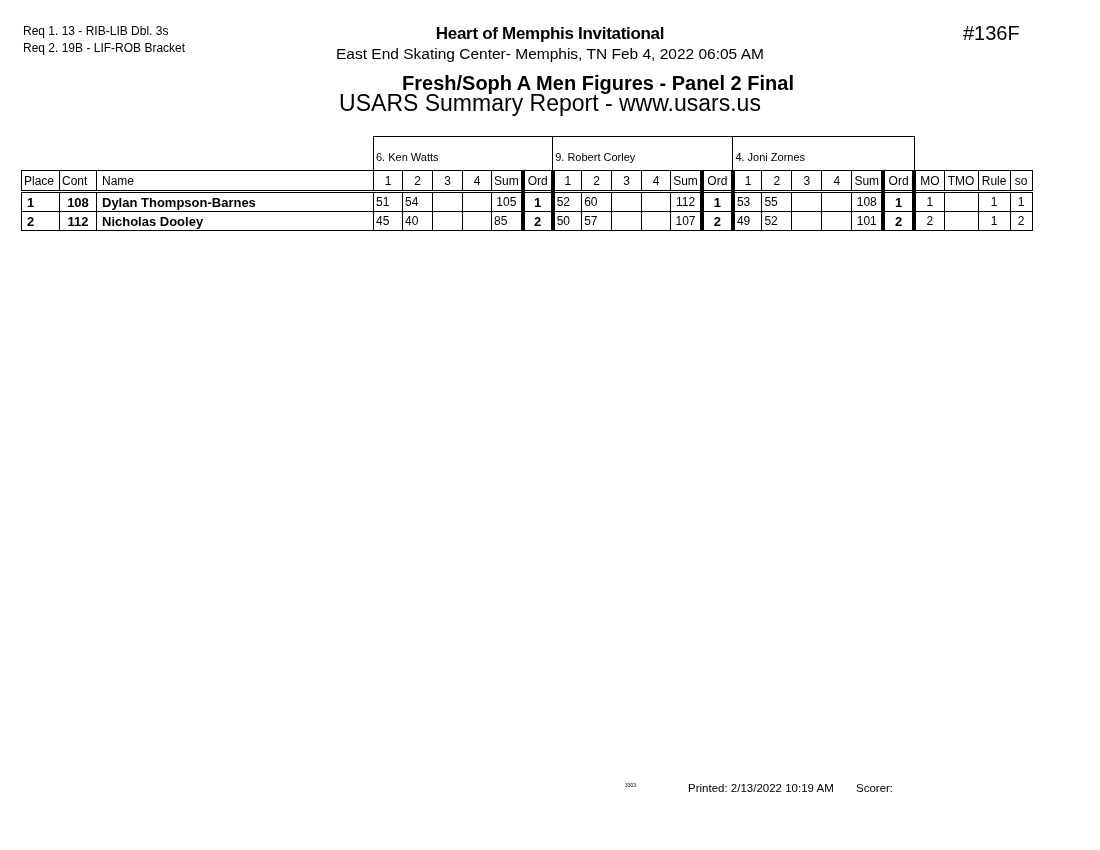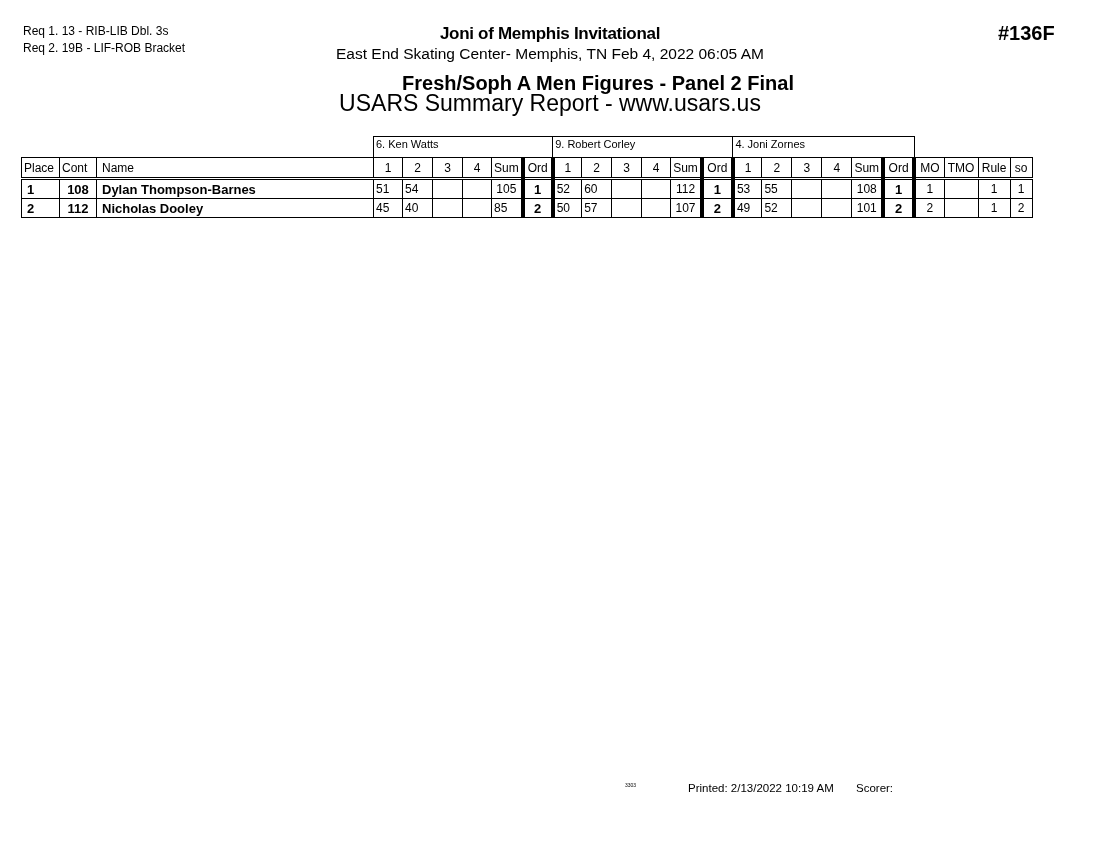--- a/index.html
+++ b/index.html
@@ -5,46 +5,46 @@
   html, body { margin:0; padding:0; background:#ffffff; }
   body { width:1100px; height:850px; position:relative; overflow:hidden;
          font-family:"Liberation Sans", sans-serif; color:#000; }
   .abs { position:absolute; }
   .req { left:23px; font-size:12px; line-height:14px; }
   .title { left:0; width:1100px; text-align:center; }
   .t1 { top:24px; font-size:17px; font-weight:bold; letter-spacing:-0.3px; }
   .t2 { top:45px; font-size:15.5px; }
   .t3 { top:72px; font-size:20px; font-weight:bold;margin-left:48px; }
   .t4 { top:90px; font-size:23px; }
-  .eventno { left:963px; top:22px; font-size:20px; font-weight:bold;margin-left:35px; }
+  .eventno { left:963px; top:22px; font-size:20px; font-weight:normal; }
 
   table.res { position:absolute; left:21px; top:136px; border-collapse:collapse;
               font-size:12px; table-layout:fixed; }
   table.res td { border:1px solid #000; padding:0 2px; height:19px; white-space:nowrap; overflow:hidden; }
-  table.res tr.jh td { height:19px; vertical-align:top; font-size:11px; padding-top:1px; }
+  table.res tr.jh td { height:19px; vertical-align:top; font-size:11px; padding-top:14px; }
   table.res tr.jh td.blank { border:none; border-right:1px solid #000; }
   table.res tr.jh td.blank2 { border:none; border-left:1px solid #000; }
   table.res tr.hd td { border-bottom:3px double #000; }
   table.res tr.data td { height:18px; }
   .c { text-align:center; }
   .r { text-align:center; }
   .b { font-weight:bold; }
   .thickL { border-left:4px solid #000 !important; }
   .name { font-size:13px; font-weight:bold; padding-left:5px !important; }
   .namehd { padding-left:5px !important; }
   .footer { top:782px; font-size:11.5px; }
   .tiny { font-size:5px; top:782px; left:625px; }
 </style>
 </head>
 <body>
 
 <div class="abs req" style="top:24px;">Req  1.  13 - RIB-LIB Dbl. 3s</div>
 <div class="abs req" style="top:41px;">Req  2.  19B - LIF-ROB Bracket</div>
 
-<div class="abs title t1">Joni of Memphis Invitational</div>
+<div class="abs title t1">Heart of Memphis Invitational</div>
 <div class="abs title t2">East End Skating Center- Memphis, TN  Feb 4, 2022  06:05 AM</div>
 <div class="abs title t3">Fresh/Soph A Men Figures - Panel 2 Final</div>
 <div class="abs title t4">USARS Summary Report - www.usars.us</div>
 <div class="abs eventno">#136F</div>
 
 <table class="res">
   <colgroup>
     <col style="width:38px">
       <col style="width:37px">
       <col style="width:277px">

